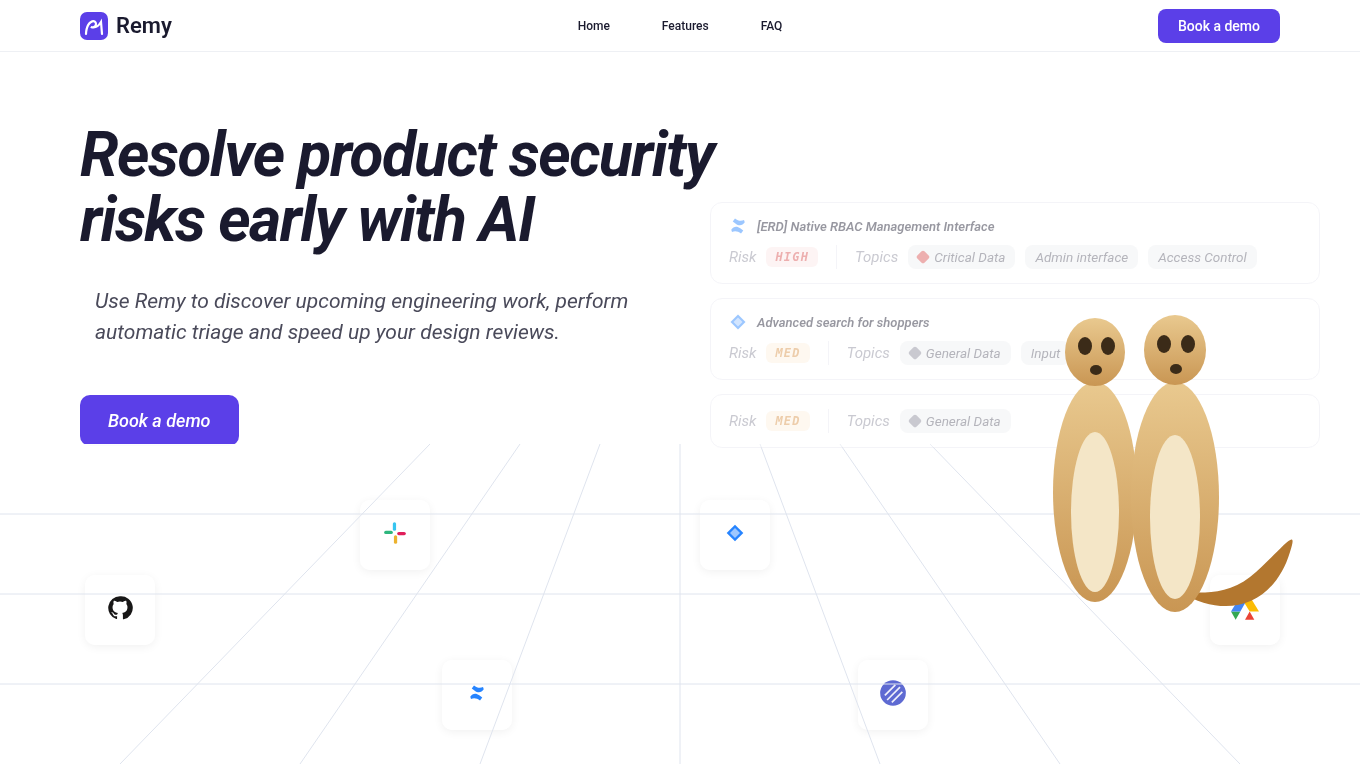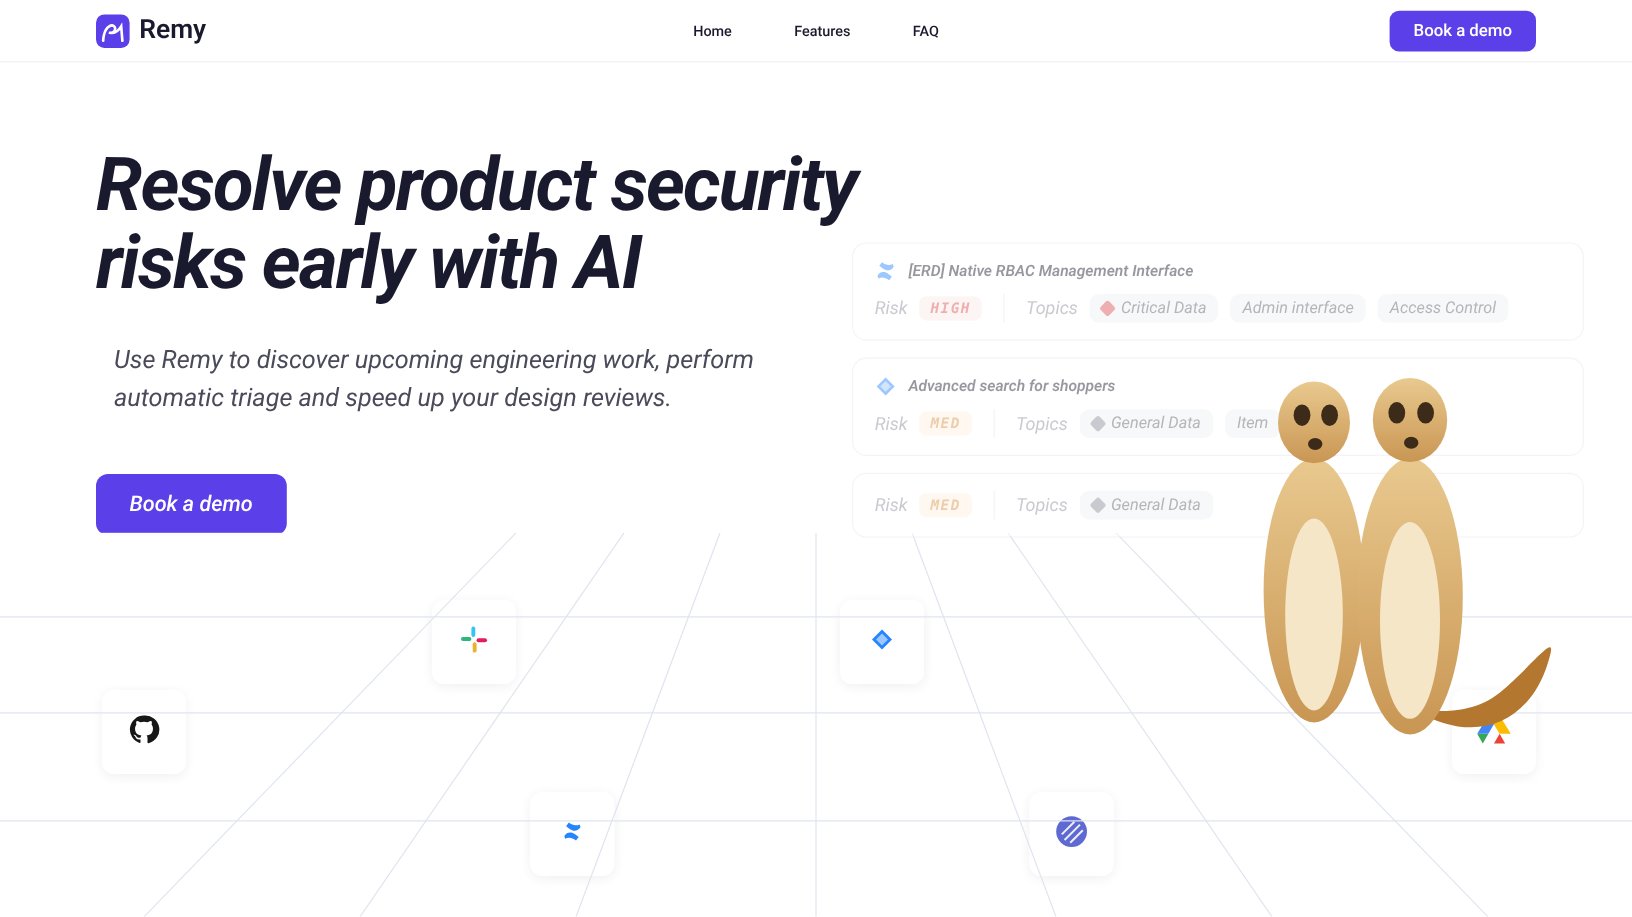--- a/index.html
+++ b/index.html
@@ -259,21 +259,21 @@
             <span class="meta-label">Risk</span>
             <span class="badge med">MED</span>
           </div>
           <div class="meta-cell">
             <span class="meta-label">Topics</span>
             <span class="pill">
               <span class="dia gray"></span>
               <span>General Data</span>
             </span>
             <span class="pill">
-              <span>Item</span>
+              <span>Input</span>
             </span>
           </div>
         </div>
       </div>
       <div class="card">
         <div class="card-meta">
           <div class="meta-cell">
             <span class="meta-label">Risk</span>
             <span class="badge med">MED</span>
           </div>

